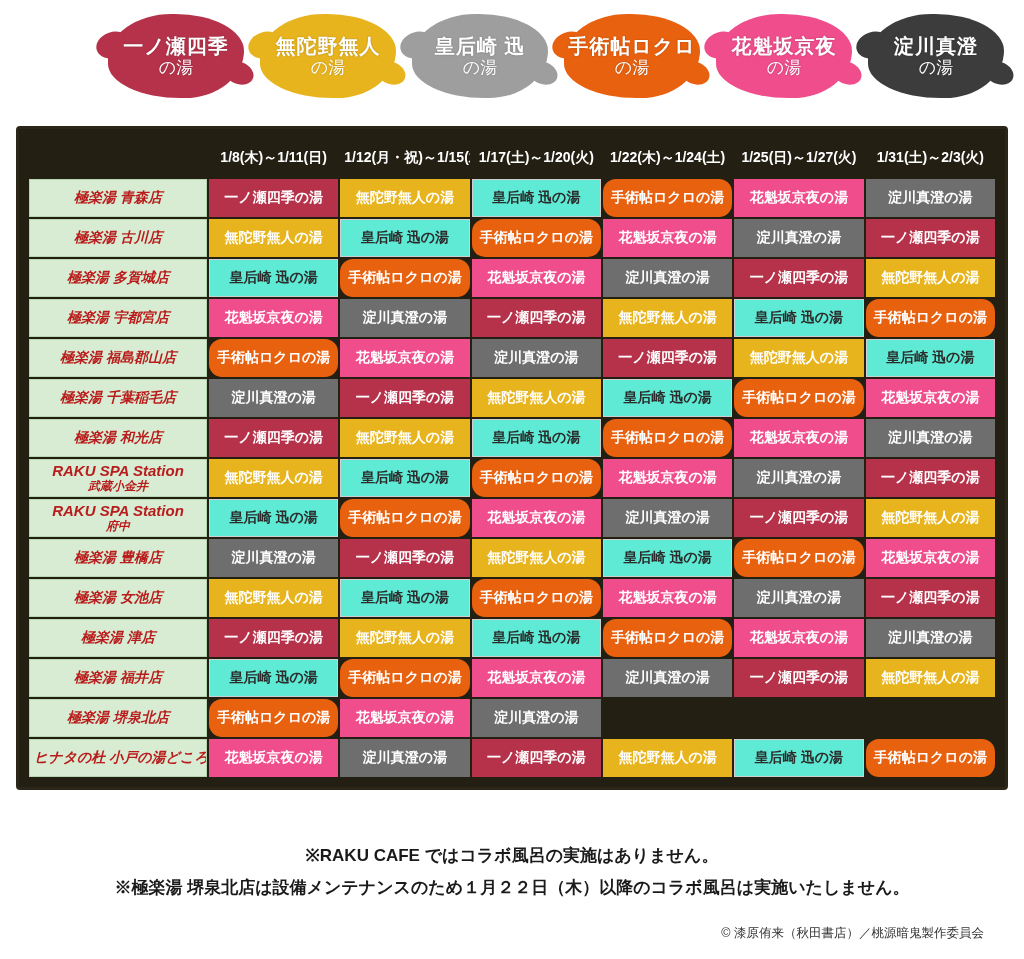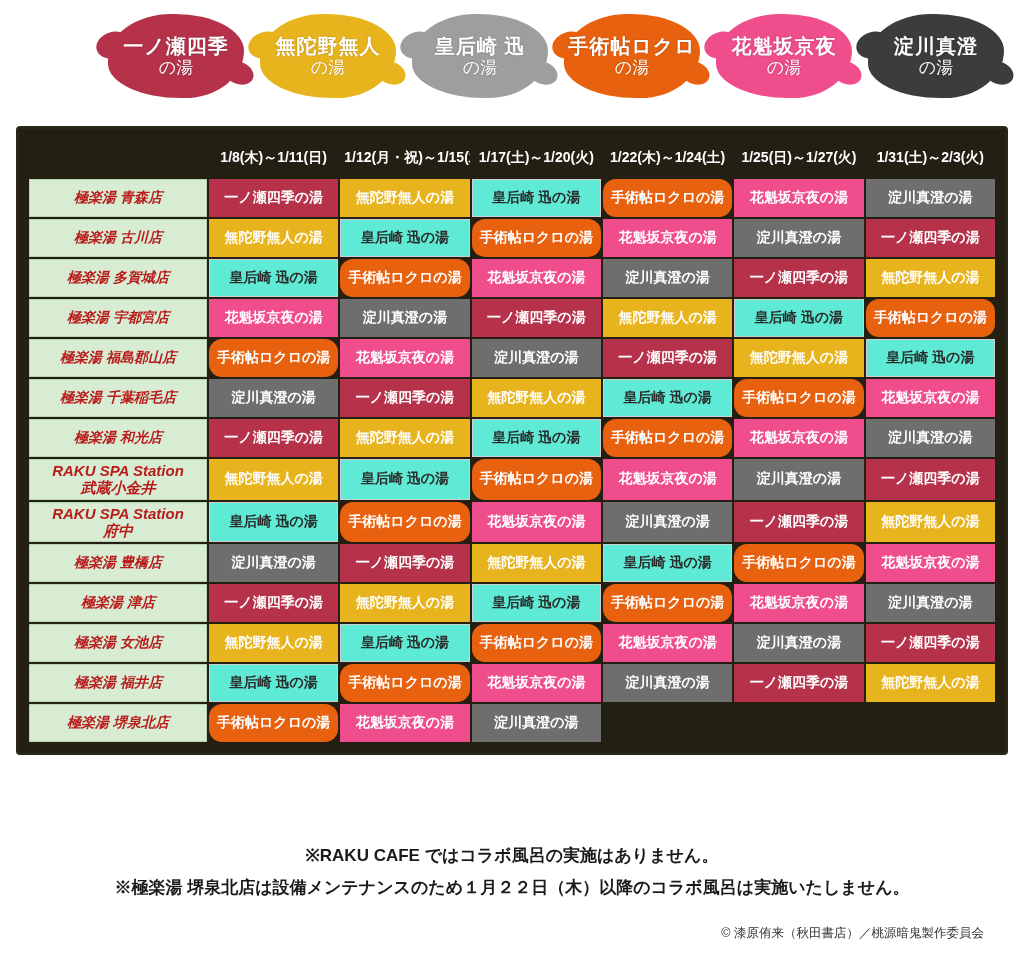--- a/index.html
+++ b/index.html
@@ -126,21 +126,21 @@
   .store .two {
     display: block;
     line-height: 1.12;
   }
   .store .sm {
     font-size: 15px;
     display: block;
     line-height: 1.15;
   }
   .store .big {
-    font-size: 15px;
+    font-size: 12px;
     display: block;
     line-height: 1.15;
   }
   .cell { font-size: 14.5px; }
   .cell.empty { background: #231f12; border: none; }
 
   
   .c-ichinose { background: #b5324a; color: #ffffff; }   
   .c-mudano   { background: #e8b41e; color: #ffffff; }   
   .c-kogosaki { background: #5eead4; color: #2b2b2b; border:1px solid #cfcfcf; } 
@@ -334,39 +334,39 @@
             </td>
             <td class="cell c-yodogawa">淀川真澄の湯</td>
             <td class="cell c-ichinose">一ノ瀬四季の湯</td>
             <td class="cell c-mudano">無陀野無人の湯</td>
             <td class="cell c-kogosaki">皇后崎 迅の湯</td>
             <td class="cell c-shujutsu">手術帖ロクロの湯</td>
             <td class="cell c-oiran">花魁坂京夜の湯</td>
           </tr>
           <tr>
             <td class="store">
+              <span class="two">極楽湯 女池店</span>
+            </td>
+            <td class="cell c-mudano">無陀野無人の湯</td>
+            <td class="cell c-kogosaki">皇后崎 迅の湯</td>
+            <td class="cell c-shujutsu">手術帖ロクロの湯</td>
+            <td class="cell c-oiran">花魁坂京夜の湯</td>
+            <td class="cell c-yodogawa">淀川真澄の湯</td>
+            <td class="cell c-ichinose">一ノ瀬四季の湯</td>
+          </tr>
+          <tr>
+            <td class="store">
               <span class="two">極楽湯 津店</span>
             </td>
             <td class="cell c-ichinose">一ノ瀬四季の湯</td>
             <td class="cell c-mudano">無陀野無人の湯</td>
             <td class="cell c-kogosaki">皇后崎 迅の湯</td>
             <td class="cell c-shujutsu">手術帖ロクロの湯</td>
             <td class="cell c-oiran">花魁坂京夜の湯</td>
             <td class="cell c-yodogawa">淀川真澄の湯</td>
-          </tr>
-          <tr>
-            <td class="store">
-              <span class="two">極楽湯 女池店</span>
-            </td>
-            <td class="cell c-mudano">無陀野無人の湯</td>
-            <td class="cell c-kogosaki">皇后崎 迅の湯</td>
-            <td class="cell c-shujutsu">手術帖ロクロの湯</td>
-            <td class="cell c-oiran">花魁坂京夜の湯</td>
-            <td class="cell c-yodogawa">淀川真澄の湯</td>
-            <td class="cell c-ichinose">一ノ瀬四季の湯</td>
           </tr>
           <tr>
             <td class="store">
               <span class="two">極楽湯 福井店</span>
             </td>
             <td class="cell c-kogosaki">皇后崎 迅の湯</td>
             <td class="cell c-shujutsu">手術帖ロクロの湯</td>
             <td class="cell c-oiran">花魁坂京夜の湯</td>
             <td class="cell c-yodogawa">淀川真澄の湯</td>
             <td class="cell c-ichinose">一ノ瀬四季の湯</td>
@@ -375,20 +375,31 @@
           <tr>
             <td class="store">
               <span class="two">極楽湯 堺泉北店</span>
             </td>
             <td class="cell c-shujutsu">手術帖ロクロの湯</td>
             <td class="cell c-oiran">花魁坂京夜の湯</td>
             <td class="cell c-yodogawa">淀川真澄の湯</td>
             <td class="cell empty"></td>
             <td class="cell empty"></td>
             <td class="cell empty"></td>
+          </tr>
+          <tr>
+            <td class="store">
+              <span class="two">ヒナタの杜 小戸の湯どころ</span>
+            </td>
+            <td class="cell c-oiran">花魁坂京夜の湯</td>
+            <td class="cell c-yodogawa">淀川真澄の湯</td>
+            <td class="cell c-ichinose">一ノ瀬四季の湯</td>
+            <td class="cell c-mudano">無陀野無人の湯</td>
+            <td class="cell c-kogosaki">皇后崎 迅の湯</td>
+            <td class="cell c-shujutsu">手術帖ロクロの湯</td>
           </tr>
         </tbody>
     </table>
   </div>
 
   <div class="notes">
     <div class="line">※RAKU CAFE ではコラボ風呂の実施はありません。</div>
     <div class="line">※極楽湯 堺泉北店は設備メンテナンスのため１月２２日（木）以降のコラボ風呂は実施いたしません。</div>
   </div>
 

